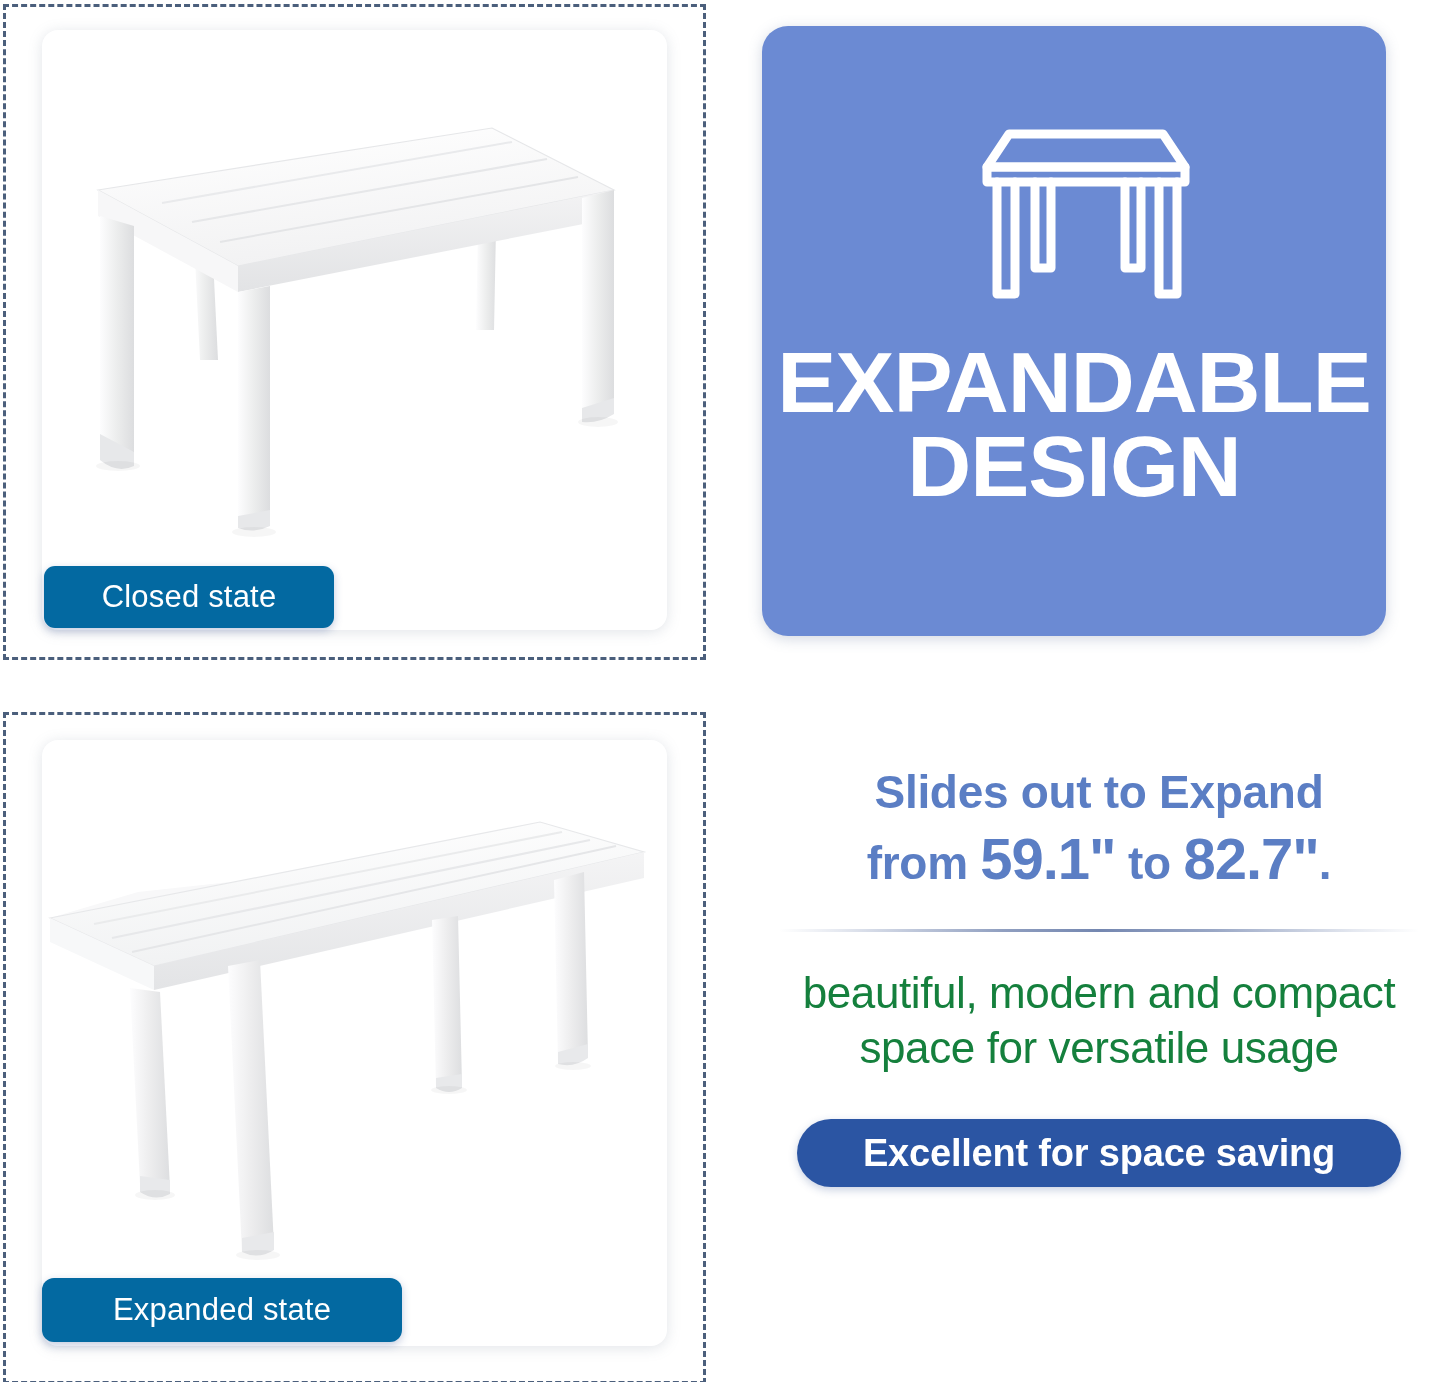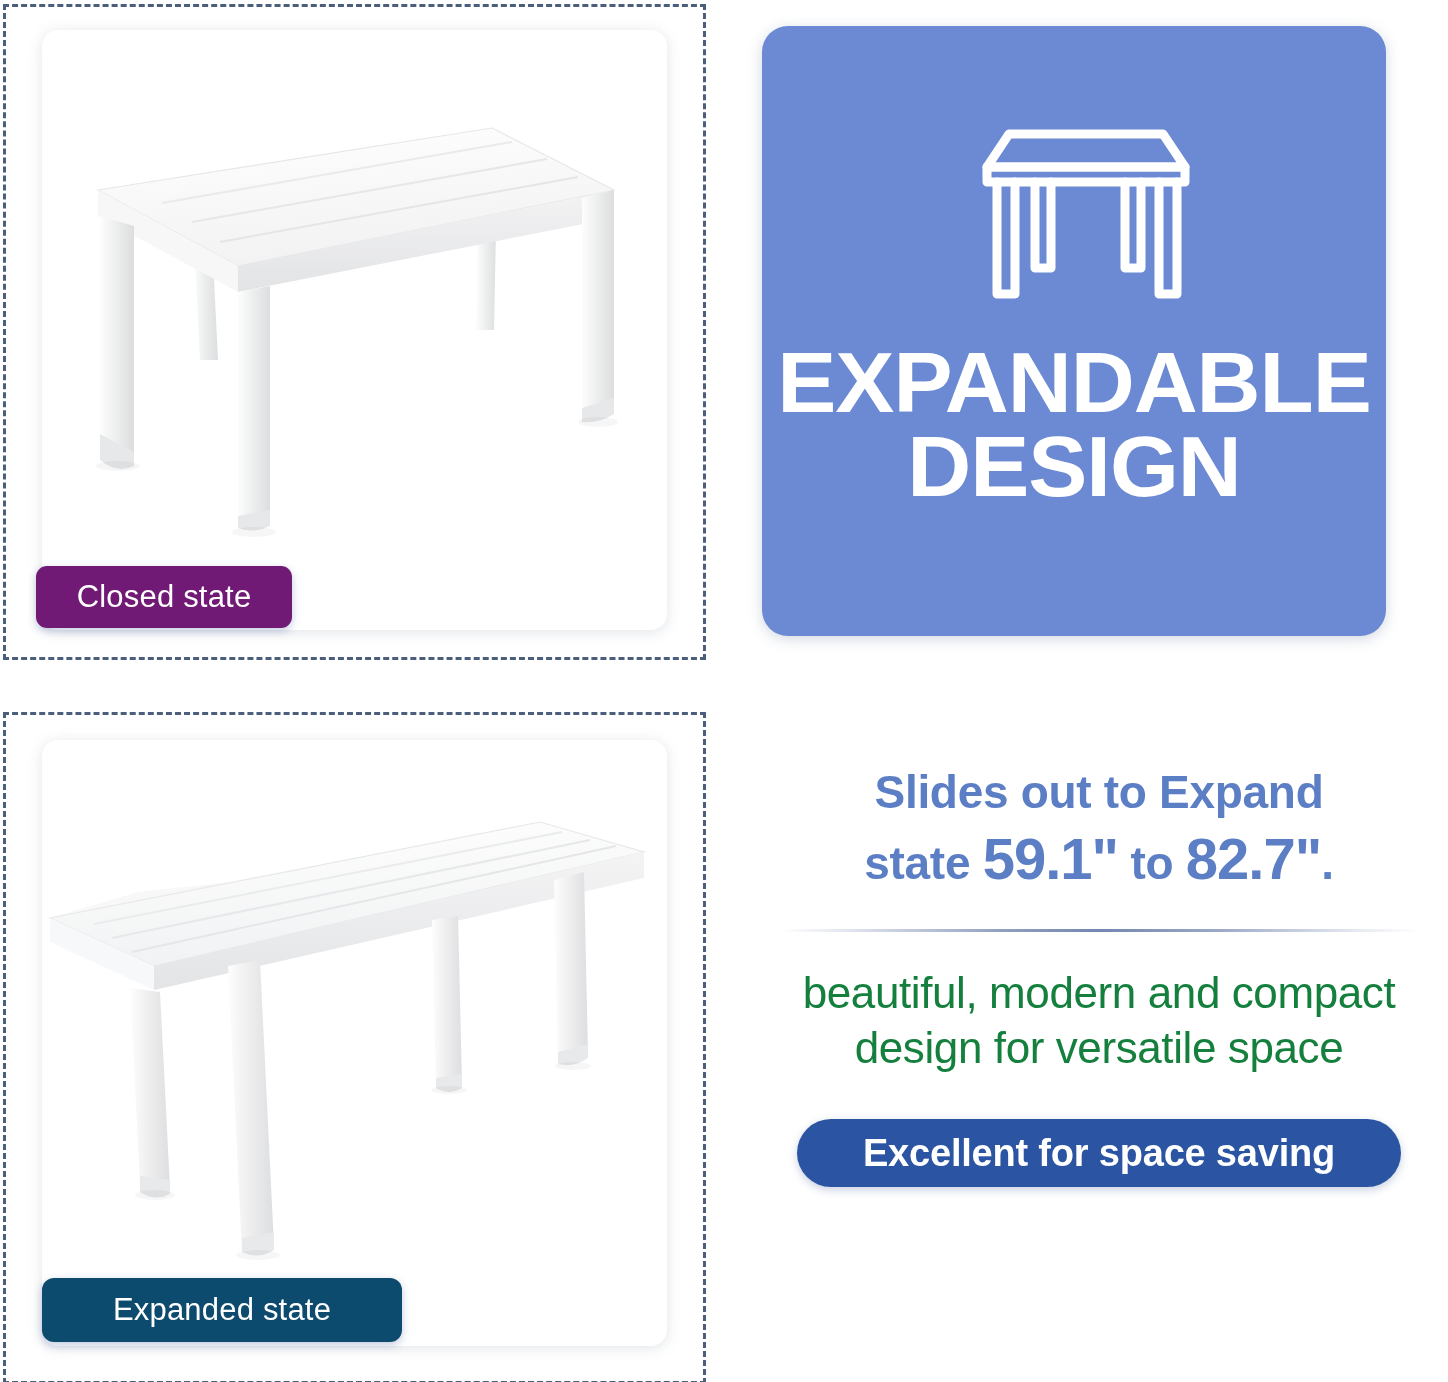--- a/index.html
+++ b/index.html
@@ -49,29 +49,29 @@
     align-items: center;
     justify-content: center;
     color: #ffffff;
     font-size: 31px;
     font-weight: 400;
     letter-spacing: 0.2px;
     white-space: nowrap;
     box-shadow: 0 3px 8px rgba(40,70,140,0.28);
   }
   #badge-closed {
-    left: 36px; top: 566px;
-    width: 256px; height: 62px;
-    background: #701a75;
+    left: 44px; top: 566px;
+    width: 290px; height: 62px;
+    background: #0369a1;
     border-radius: 11px;
   }
   #badge-expanded {
     left: 42px; top: 1278px;
     width: 360px; height: 64px;
-    background: #0c4a6e;
+    background: #0369a1;
     border-radius: 12px;
   }
 
   
   #feature-panel {
     position: absolute;
     left: 762px; top: 26px;
     width: 624px; height: 610px;
     background: #6b8ad3;
     border-radius: 26px;
@@ -310,28 +310,28 @@
     <div id="panel-title">
       <span class="tl">EXPANDABLE</span>
       <span class="tl">DESIGN</span>
     </div>
   </div>
 
   <div id="copy-col">
 
     <div id="headline">
       <span class="hl-row">Slides out to Expand</span>
-      <span class="hl-row"><span>state </span><span class="big">59.1"</span><span> to </span><span class="big">82.7"</span><span>.</span></span>
+      <span class="hl-row"><span>from </span><span class="big">59.1"</span><span> to </span><span class="big">82.7"</span><span>.</span></span>
     </div>
 
     <div id="divider"></div>
 
     <div id="subcopy">
       <span class="sc-row">beautiful, modern and compact</span>
-      <span class="sc-row">design for versatile space</span>
+      <span class="sc-row">space for versatile usage</span>
     </div>
 
     <div id="cta-button">
       <span>Excellent for space saving</span>
     </div>
   </div>
 
 </div>
 
 </body></html>

